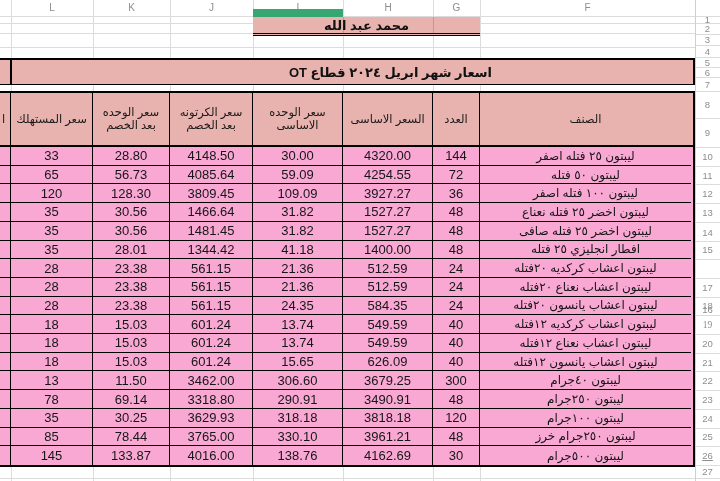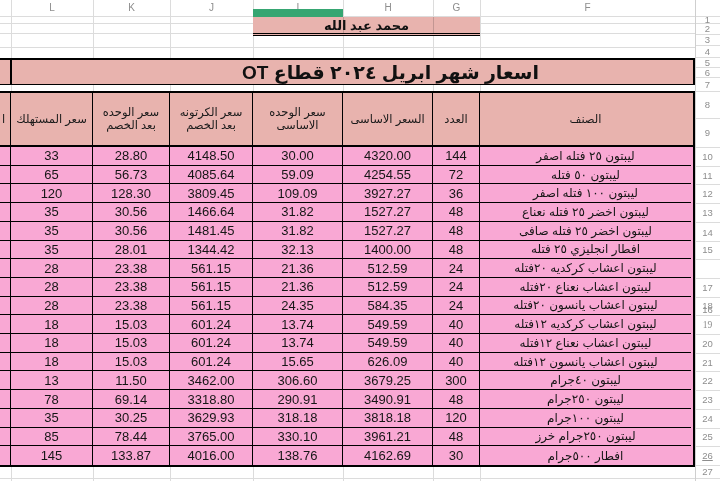--- a/index.html
+++ b/index.html
@@ -12,21 +12,21 @@
   #col-letters{position:absolute;top:0;left:0;height:16px;width:695px;z-index:3;}
   .letter{position:absolute;top:0;height:15px;display:flex;align-items:center;justify-content:center;
           font-size:10px;color:#8d8d8d;}
   #sel-col{position:absolute;left:253px;top:9px;width:90px;height:8px;z-index:3;}
   #name-cell{position:absolute;left:253px;top:17px;width:227px;height:19px;box-sizing:border-box;
              border-bottom:3px double #000;display:flex;align-items:center;justify-content:center;
              font-size:13px;font-weight:bold;direction:rtl;z-index:3;color:#111;}
   #title-bar{position:absolute;left:0;top:58px;width:695px;height:27px;box-sizing:border-box;
              border-top:2px solid #000;border-bottom:1.5px solid #000;border-right:2px solid #000;
              display:flex;align-items:center;justify-content:center;padding-left:88px;z-index:3;}
-  #title-bar .t{font-size:19px;font-weight:bold;direction:rtl;color:#111;white-space:nowrap;}
+  #title-bar .t{font-size:13px;font-weight:bold;direction:rtl;color:#111;white-space:nowrap;}
   #title-div{position:absolute;left:10px;top:58px;width:1.5px;height:27px;background:#000;z-index:4;}
   #hdr{position:absolute;left:0;top:91px;width:695px;height:56px;box-sizing:border-box;
        border-top:2px solid #000;border-bottom:2px solid #000;border-right:2px solid #000;
        display:grid;grid-template-columns:11px 82px 77px 83px 90px 90px 47px 211px;z-index:3;}
   #data{position:absolute;left:0;top:147px;width:695px;height:320px;box-sizing:border-box;
         border-bottom:2px solid #000;border-right:2px solid #000;background:#f9a8d4;
         display:grid;grid-template-columns:11px 82px 77px 83px 90px 90px 47px 211px;
         grid-auto-rows:1fr;z-index:3;}
   .cell{box-sizing:border-box;border-right:1.5px solid #000;border-bottom:1.5px solid #000;
         display:flex;align-items:center;justify-content:center;overflow:hidden;background:transparent;}
@@ -125,21 +125,21 @@
       <div class="cell num">30.56</div>
       <div class="cell num">1481.45</div>
       <div class="cell num">31.82</div>
       <div class="cell num">1527.27</div>
       <div class="cell num">48</div>
       <div class="cell ar">ليبتون اخضر ٢٥ فتله صافى</div>
       <div class="cell"></div>
       <div class="cell num">35</div>
       <div class="cell num">28.01</div>
       <div class="cell num">1344.42</div>
-      <div class="cell num">32.13</div>
+      <div class="cell num">41.18</div>
       <div class="cell num">1400.00</div>
       <div class="cell num">48</div>
       <div class="cell ar">افطار انجليزي ٢٥ فتله</div>
       <div class="cell"></div>
       <div class="cell num">28</div>
       <div class="cell num">23.38</div>
       <div class="cell num">561.15</div>
       <div class="cell num">21.36</div>
       <div class="cell num">512.59</div>
       <div class="cell num">24</div>
@@ -216,21 +216,21 @@
       <div class="cell num">3961.21</div>
       <div class="cell num">48</div>
       <div class="cell ar">ليبتون ٢٥٠جرام خرز</div>
       <div class="cell last"></div>
       <div class="cell num last">145</div>
       <div class="cell num last">133.87</div>
       <div class="cell num last">4016.00</div>
       <div class="cell num last">138.76</div>
       <div class="cell num last">4162.69</div>
       <div class="cell num last">30</div>
-      <div class="cell ar last">افطار ٥٠٠جرام</div>
+      <div class="cell ar last">ليبتون ٥٠٠جرام</div>
     </div>
   <div id="gutter-line"></div>
   <div id="gutter">
       <div class="gut-sep" style="top: 16px;"></div>
       <div class="gut-sep" style="top: 23px;"></div>
       <div class="gut-sep" style="top: 34px;"></div>
       <div class="gut-sep" style="top: 45px;"></div>
       <div class="gut-sep" style="top: 57px;"></div>
       <div class="gut-sep" style="top: 67px;"></div>
       <div class="gut-sep" style="top: 77px;"></div>

